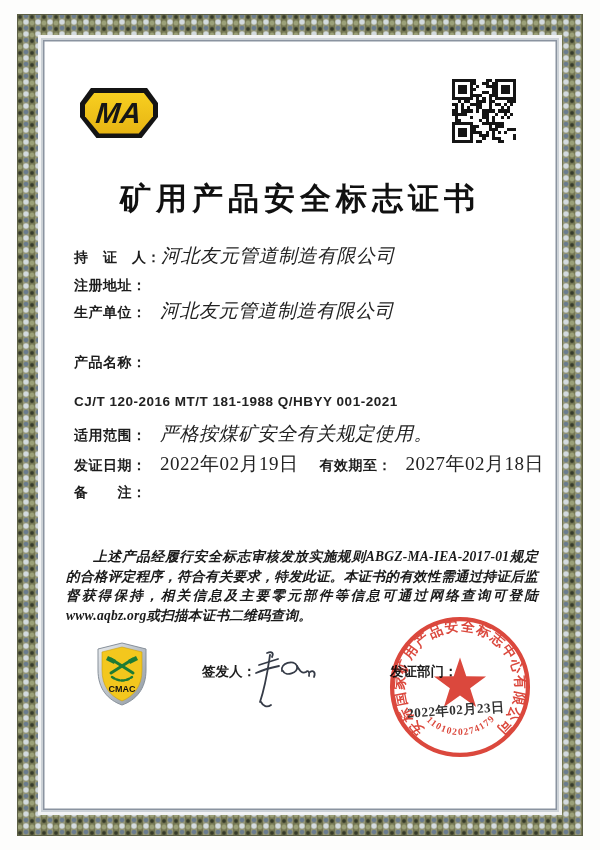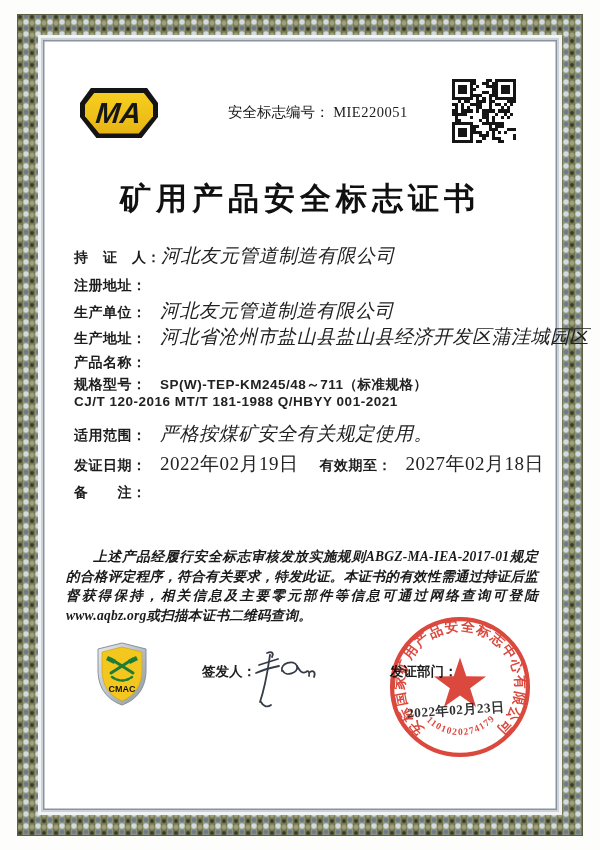--- a/index.html
+++ b/index.html
@@ -79,24 +79,20 @@
 <div class="page">
   <div class="frame-band"></div>
   <div class="sheet"></div>
 
   <div class="ma-logo">
     <div class="ma-logo-inner">
       <span class="ma-logo-text">MA</span>
     </div>
   </div>
 
-  <div class="mark-no">
-    <span>安全标志编号：</span>
-    <span class="val">MIE220051</span>
-  </div>
 
   <div class="qr">
     <svg viewBox="0 0 21 21" xmlns="http://www.w3.org/2000/svg">
         <rect x="0" y="0" width="1" height="1"></rect>
         <rect x="1" y="0" width="1" height="1"></rect>
         <rect x="2" y="0" width="1" height="1"></rect>
         <rect x="3" y="0" width="1" height="1"></rect>
         <rect x="4" y="0" width="1" height="1"></rect>
         <rect x="5" y="0" width="1" height="1"></rect>
         <rect x="6" y="0" width="1" height="1"></rect>
@@ -334,30 +330,22 @@
     <span class="lbl">持　证　人：</span>
     <span class="val kai">河北友元管道制造有限公司</span>
   </div>
   <div class="row" style="top:269px">
     <span class="lbl">注册地址：</span>
   </div>
   <div class="row" style="top:296px">
     <span class="lbl">生产单位：</span>
     <span class="val kai">河北友元管道制造有限公司</span>
   </div>
-  <div class="row" style="top:322px">
-    <span class="lbl">生产地址：</span>
-    <span class="val kai">河北省沧州市盐山县盐山县经济开发区蒲洼城园区</span>
-  </div>
   <div class="row" style="top:346px">
     <span class="lbl">产品名称：</span>
-  </div>
-  <div class="row" style="top:368px">
-    <span class="lbl">规格型号：</span>
-    <span class="val tech">SP(W)-TEP-KM245/48～711（标准规格）</span>
   </div>
   <div class="row" style="top:394px">
     <span class="val tech">CJ/T 120-2016 MT/T 181-1988 Q/HBYY 001-2021</span>
   </div>
   <div class="row" style="top:419px">
     <span class="lbl">适用范围：</span>
     <span class="val kai">严格按煤矿安全有关规定使用。</span>
   </div>
 
   <div class="row" style="top:449px">

